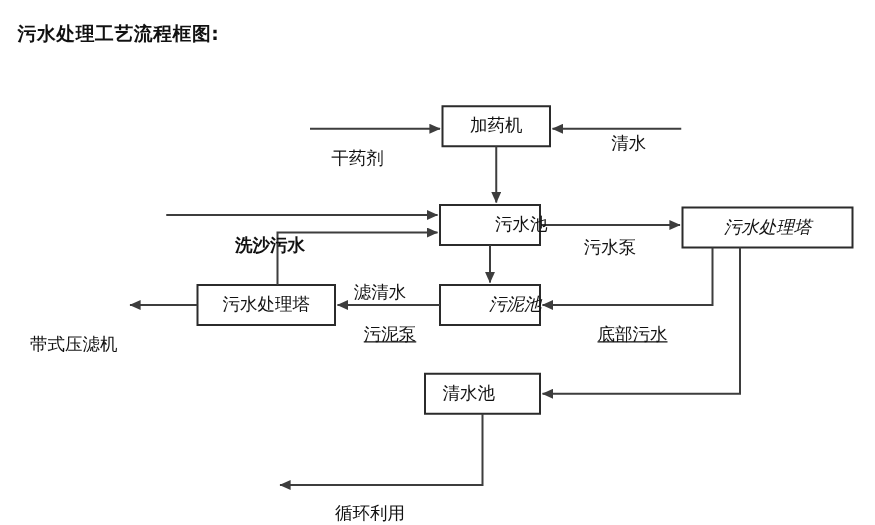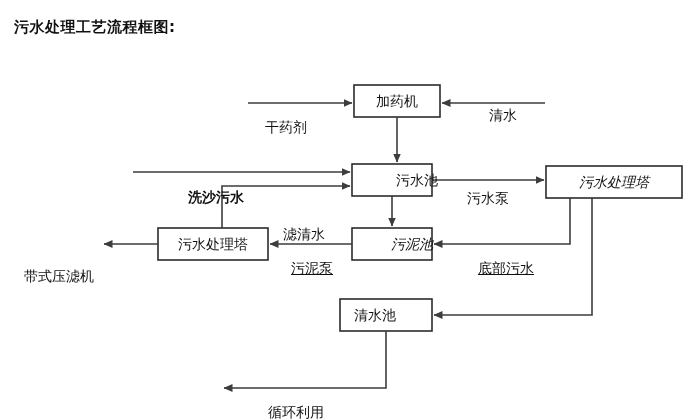--- a/index.html
+++ b/index.html
@@ -119,15 +119,15 @@
   <div class="node-label" style="left:375px; top:315px;">清水池</div>
 
   <div class="edge-label" style="left:286px; top:90px;">干药剂</div>
   <div class="edge-label" style="left:503px; top:78px;">清水</div>
   <div class="edge-label" style="left:216px; top:160px;font-weight:bold;">洗沙污水</div>
   <div class="edge-label" style="left:304px; top:198px;font-family:Liberation Mono, monospace;">滤清水</div>
   <div class="edge-label" style="left:488px; top:161px;">污水泵</div>
   <div class="edge-label" style="left:506px; top:231px;text-decoration:underline;">底部污水</div>
   <div class="edge-label" style="left:312px; top:231px;text-decoration:underline;">污泥泵</div>
   <div class="edge-label" style="left:59px; top:239px;">带式压滤机</div>
-  <div class="edge-label" style="left:296px; top:375px;">循环利用</div>
+  <div class="edge-label" style="left:296px; top:375px;font-family:Liberation Mono, monospace;">循环利用</div>
 
 </div>
 
 </body></html>

